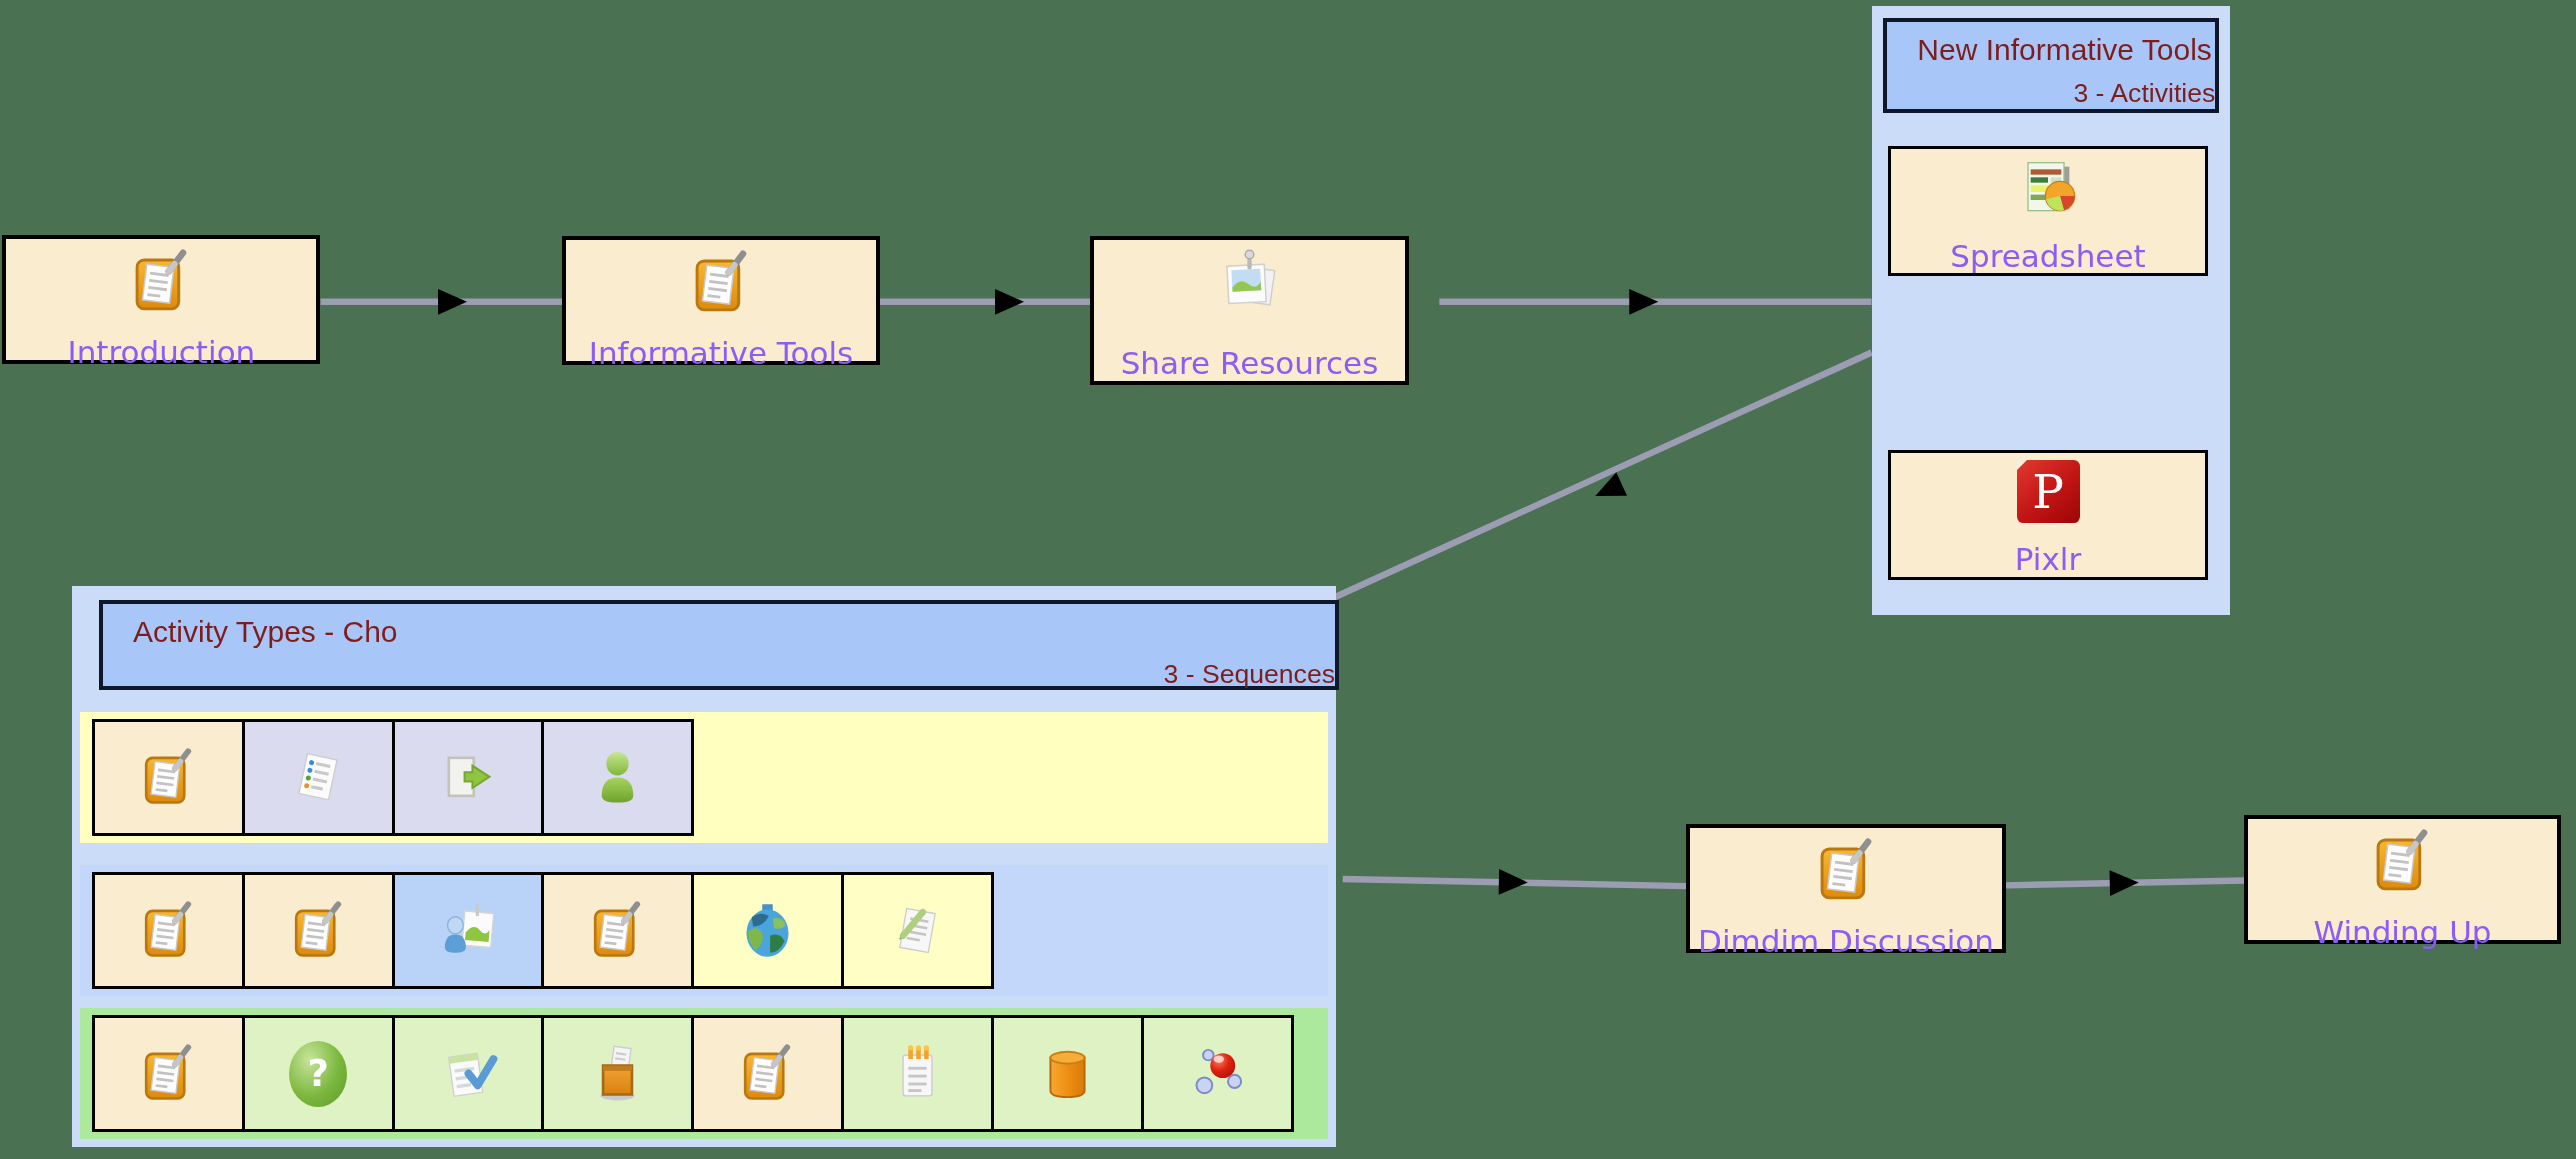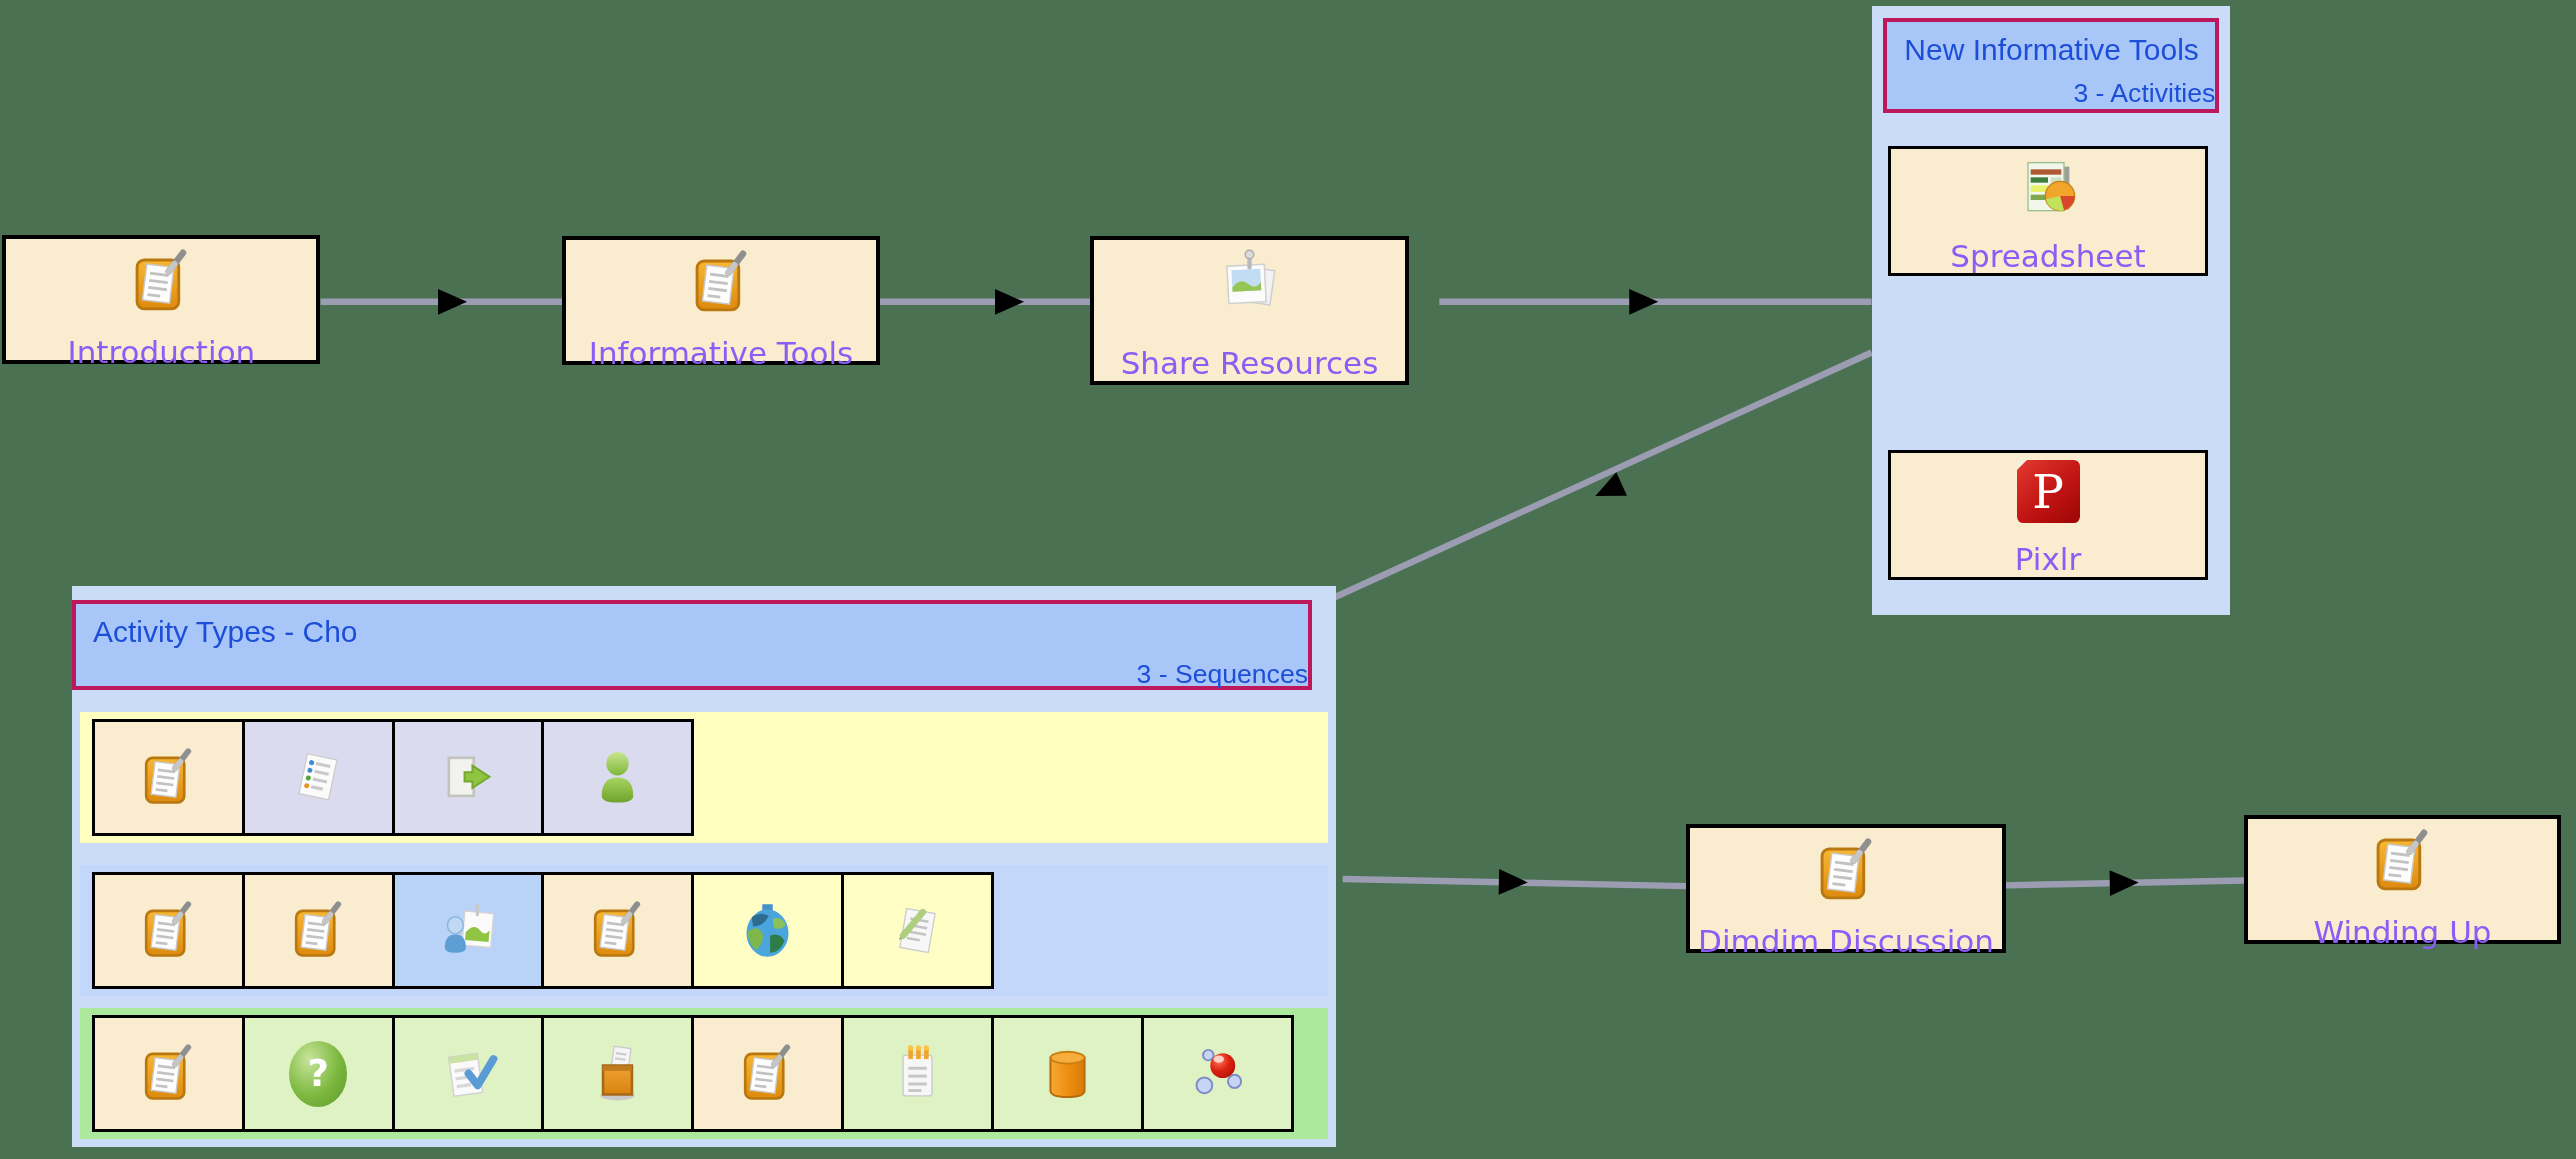--- a/index.html
+++ b/index.html
@@ -21,25 +21,25 @@
   #act-informative-tools{left:562px;top:236px;width:318px;height:129px;}
   #act-share-resources{left:1090px;top:236px;width:319px;height:149px;justify-content:space-between;}
   #act-dimdim{left:1686px;top:824px;width:320px;height:129px;}
   #act-winding-up{left:2244px;top:815px;width:317px;height:129px;}
 
   
   .container{position:absolute;background:#CBDCF9;box-sizing:border-box;}
   #cont-nit{left:1872px;top:6.4px;width:358px;height:609px;}
   #cont-at{left:72px;top:586px;width:1264px;height:561px;}
   .cont-header{
-    position:absolute;background:#A8C7F8;border:4px solid #be185d;box-sizing:border-box;
-    color:#1d4ed8;font-family:"Liberation Sans",sans-serif;padding:13px 0 0 17px;
+    position:absolute;background:#A8C7F8;border:4px solid #0f172a;box-sizing:border-box;
+    color:#7f1d1d;font-family:"Liberation Sans",sans-serif;padding:13px 0 0 30px;
   }
   #cont-nit .cont-header{left:11.3px;top:12px;width:336px;height:95px;}
-  #cont-at .cont-header{left:0;top:13.7px;width:1240px;height:90px;}
+  #cont-at .cont-header{left:27px;top:13.7px;width:1240px;height:90px;}
   .cont-title{font-size:30px;line-height:1;}
   .cont-subtitle{font-size:26.6px;line-height:1;margin-top:14.5px;text-align:right;}
 
   .child-act{
     position:absolute;left:16px;width:320px;height:130px;background:#FAECCE;border:3.2px solid #000;
     box-sizing:border-box;display:flex;flex-direction:column;align-items:center;padding-top:6.4px;
   }
   #act-spreadsheet{top:140px;}
   #act-image-gallery{top:293px;}
   #act-pixlr{top:444px;}

